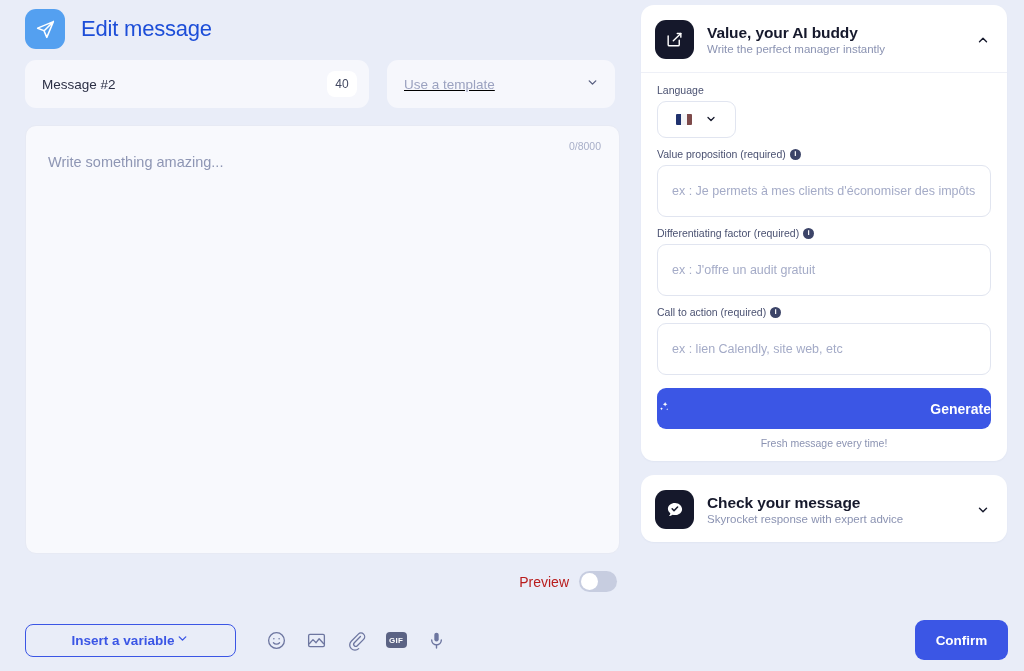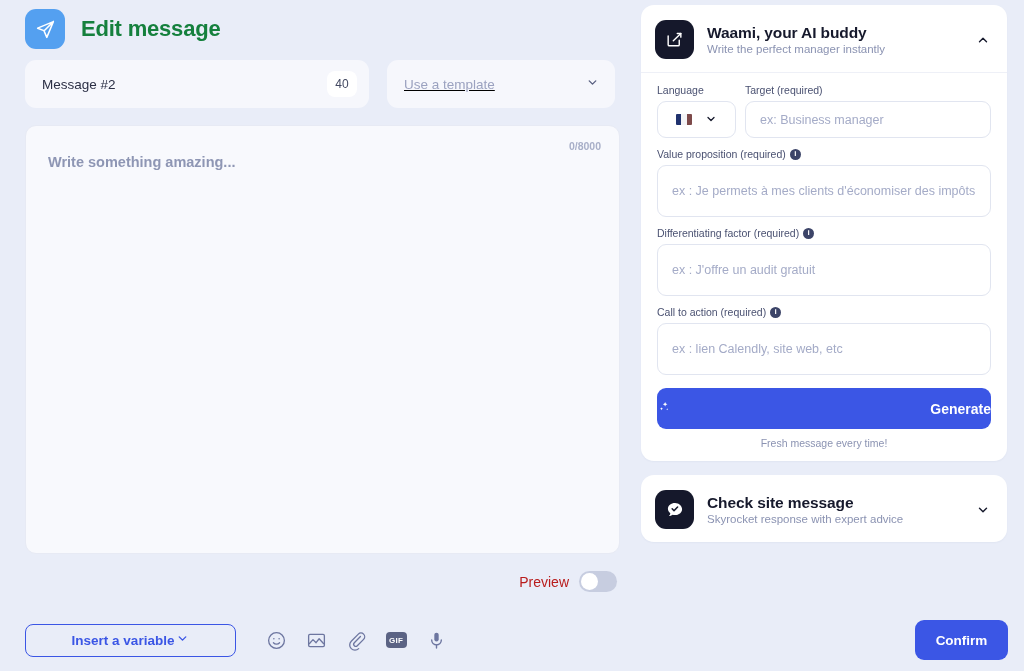--- a/index.html
+++ b/index.html
@@ -12,21 +12,21 @@
   .app { position: relative; width: 1024px; height: 671px; }
 
   
   .left { position: absolute; left: 0; top: 0; width: 645px; height: 671px; }
 
   .header { display: flex; align-items: center; gap: 16px; padding: 10px 0 0 25px; height: 48px; }
   .header-icon {
     width: 40px; height: 40px; border-radius: 11px; background: #54a0f0;
     display: flex; align-items: center; justify-content: center; flex: 0 0 auto;
   }
-  .header-title { font-size: 22px; font-weight: bold; color: #15803d; letter-spacing: -0.2px; }
+  .header-title { font-size: 22px; font-weight: normal; color: #1d4ed8; letter-spacing: -0.2px; }
 
   .row-tabs { display: flex; gap: 18px; padding: 12px 25px 0 25px; }
   .msg-tab {
     flex: 0 0 344px; height: 48px; background: #f6f7fc; border-radius: 11px;
     display: flex; align-items: center; justify-content: space-between;
     padding: 0 12px 0 17px;
     gap: 44px;
   }
   .msg-tab-label { font-size: 13.5px; color: #2b2f45; }
   .msg-count {
@@ -37,21 +37,21 @@
   .template-select {
     flex: 0 0 228px; height: 48px; background: #f6f7fc; border-radius: 11px;
     display: flex; align-items: center; justify-content: space-between;
     padding: 0 16px 0 17px;
     text-decoration: underline;
   }
   .template-placeholder { font-size: 13.5px; color: #9ba2c0; }
 
   .editor {
     margin: 17px 25px 0 25px; height: 429px; background: #f8f9fd;
-    border: 1px solid #e7eaf4; border-radius: 11px; position: relative; font-weight: bold;
+    border: 1px solid #e7eaf4; border-radius: 11px; position: relative;
   }
   .editor-placeholder {
     position: absolute; left: 22px; top: 28px; font-size: 14.5px; color: #8e96b4;
   }
   .editor-counter {
     position: absolute; right: 18px; top: 14px; font-size: 10.5px; color: #a8afc8;
   }
 
   .preview-row {
     display: flex; align-items: center; justify-content: flex-end; gap: 10px;
@@ -198,21 +198,21 @@
     <div class="card">
       <div class="card-head">
         <div class="card-badge">
           <svg width="19" height="19" viewBox="0 0 24 24" fill="none" stroke="#ffffff" stroke-width="1.8" stroke-linecap="round" stroke-linejoin="round">
             <path d="M4 7.5v11a1.5 1.5 0 001.5 1.5h11a1.5 1.5 0 001.5-1.5V13"></path>
             <path d="M15.5 4.5H20v4.5"></path>
             <path d="M10.5 13.5L20 4.5"></path>
           </svg>
         </div>
         <div class="card-texts">
-          <div class="card-title">Waami, your AI buddy</div>
+          <div class="card-title">Value, your AI buddy</div>
           <div class="card-sub">Write the perfect manager instantly</div>
         </div>
         <div class="chev">
           <svg width="14" height="14" viewBox="0 0 24 24" fill="none" stroke="#16192c" stroke-width="2.4" stroke-linecap="round" stroke-linejoin="round">
               <path d="M6 15l6-6 6 6"></path>
             </svg>
         </div>
       </div>
 
       <div class="card-body">
@@ -226,24 +226,20 @@
                   <i class="w"></i>
                   <i class="r"></i>
                 </span>
               <span>
                 <svg width="12" height="12" viewBox="0 0 24 24" fill="none" stroke="#16192c" stroke-width="2.6" stroke-linecap="round" stroke-linejoin="round">
                     <path d="M6 9l6 6 6-6"></path>
                   </svg>
               </span>
             </div>
           </div>
-          <div class="target-col">
-            <div class="field-label">Target (required)</div>
-            <input class="input-box" type="text" placeholder="ex: Business manager" style="">
-          </div>
         </div>
 
         <div class="field-block">
           <div class="field-label">
             <span>Value proposition (required)</span>
             <span class="info-dot">i</span>
           </div>
           <input class="input-box input-tall" type="text" placeholder="ex : Je permets à mes clients d'économiser des impôts" style="">
         </div>
 
@@ -279,21 +275,21 @@
 
     <div class="card">
       <div class="card-head">
         <div class="card-badge">
           <svg width="20" height="20" viewBox="0 0 24 24" fill="#ffffff">
             <path d="M12 3.6c-4.7 0-8.5 3.1-8.5 7 0 2.1 1.1 4 2.9 5.3-.1 1-.6 2.3-1.6 3.4 1.8-.2 3.3-.9 4.3-1.6 .9.2 1.9.4 2.9.4 4.7 0 8.5-3.1 8.5-7s-3.8-7.5-8.5-7.5z"></path>
             <path d="M8.6 10.6l2.2 2.2 4.3-4.3" stroke="#15182b" stroke-width="1.8" fill="none" stroke-linecap="round" stroke-linejoin="round"></path>
           </svg>
         </div>
         <div class="card-texts">
-          <div class="card-title">Check site message</div>
+          <div class="card-title">Check your message</div>
           <div class="card-sub">Skyrocket response with expert advice</div>
         </div>
         <div class="chev">
           <svg width="14" height="14" viewBox="0 0 24 24" fill="none" stroke="#16192c" stroke-width="2.4" stroke-linecap="round" stroke-linejoin="round">
               <path d="M6 9l6 6 6-6"></path>
             </svg>
         </div>
       </div>
     </div>
   </div>

